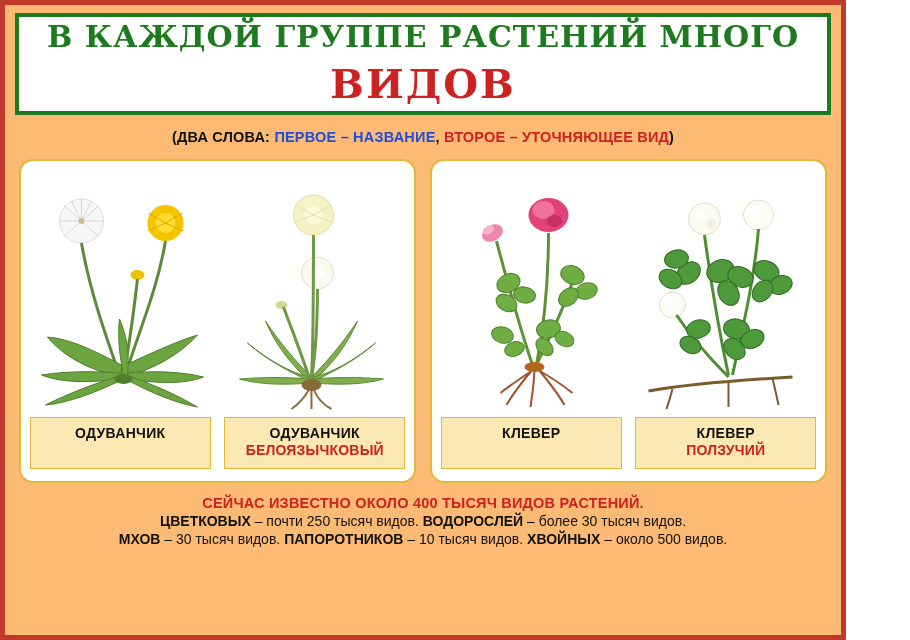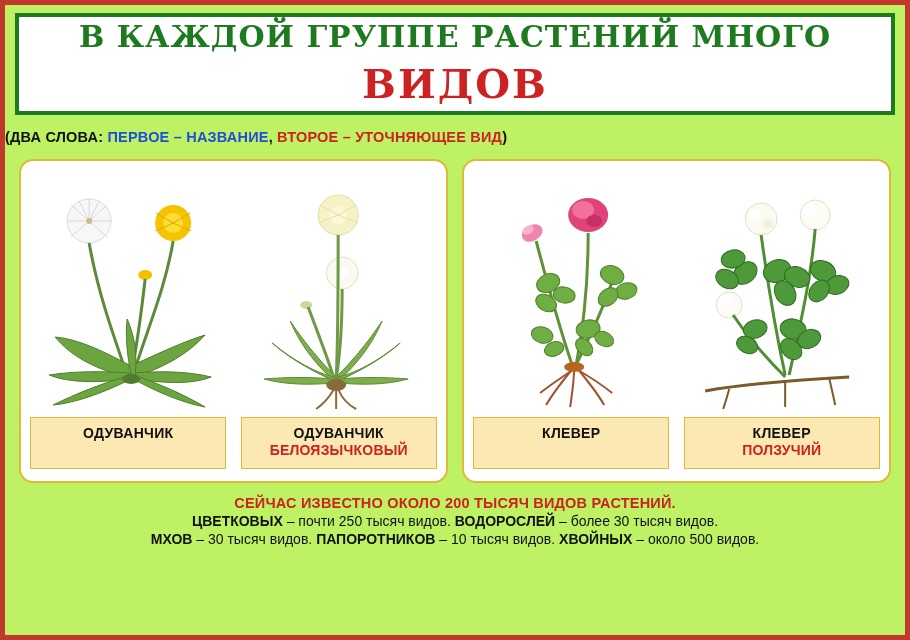--- a/index.html
+++ b/index.html
@@ -8,25 +8,25 @@
   }
   body {
     width: 910px;
     height: 640px;
     background: #ffffff;
     font-family: "Liberation Sans", sans-serif;
     overflow: hidden;
   }
   .slide {
     position: relative;
-    width: 910px;
+    width: 846px;
     height: 640px;
     box-sizing: border-box;
     border: 5px solid #c0392b;
-    background: #bef264;
+    background: #fdba74;
   }
 
   
   .title-bar {
     margin: 8px 10px 0 10px;
     border: 4px solid #1e7a1e;
     background: #ffffff;
     text-align: center;
     padding: 4px 0 6px 0;
   }
@@ -45,21 +45,21 @@
     font-size: 40px;
     letter-spacing: 2px;
     color: #cc2222;
     line-height: 1.05;
     text-transform: uppercase;
     margin-top: 10px;
   }
 
   
   .subtitle {
-    text-align: left;
+    text-align: center;
     margin-top: 14px;
     font-size: 14.5px;
     font-weight: bold;
     color: #111111;
     letter-spacing: 0.2px;
   }
   .subtitle .blue { color: #1f4fd8; }
   .subtitle .red { color: #cc2222; }
   .subtitle .black { color: #111111; }
 
@@ -387,21 +387,21 @@
         <div class="plant-label">
           <span class="label-genus">КЛЕВЕР</span>
           <span class="label-species">ПОЛЗУЧИЙ</span>
         </div>
       </div>
     </div>
 
   </div>
 
   <div class="footer">
-    <div class="footer-head">СЕЙЧАС ИЗВЕСТНО ОКОЛО 200 ТЫСЯЧ ВИДОВ РАСТЕНИЙ.</div>
+    <div class="footer-head">СЕЙЧАС ИЗВЕСТНО ОКОЛО 400 ТЫСЯЧ ВИДОВ РАСТЕНИЙ.</div>
     <div class="footer-line">
       <b>ЦВЕТКОВЫХ</b><span> – почти 250 тысяч видов. </span><b>ВОДОРОСЛЕЙ</b><span> – более 30 тысяч видов.</span>
     </div>
     <div class="footer-line">
       <b>МХОВ</b><span> – 30 тысяч видов. </span><b>ПАПОРОТНИКОВ</b><span> – 10 тысяч видов. </span><b>ХВОЙНЫХ</b><span> – около 500 видов.</span>
     </div>
   </div>
 
 </div>
 

